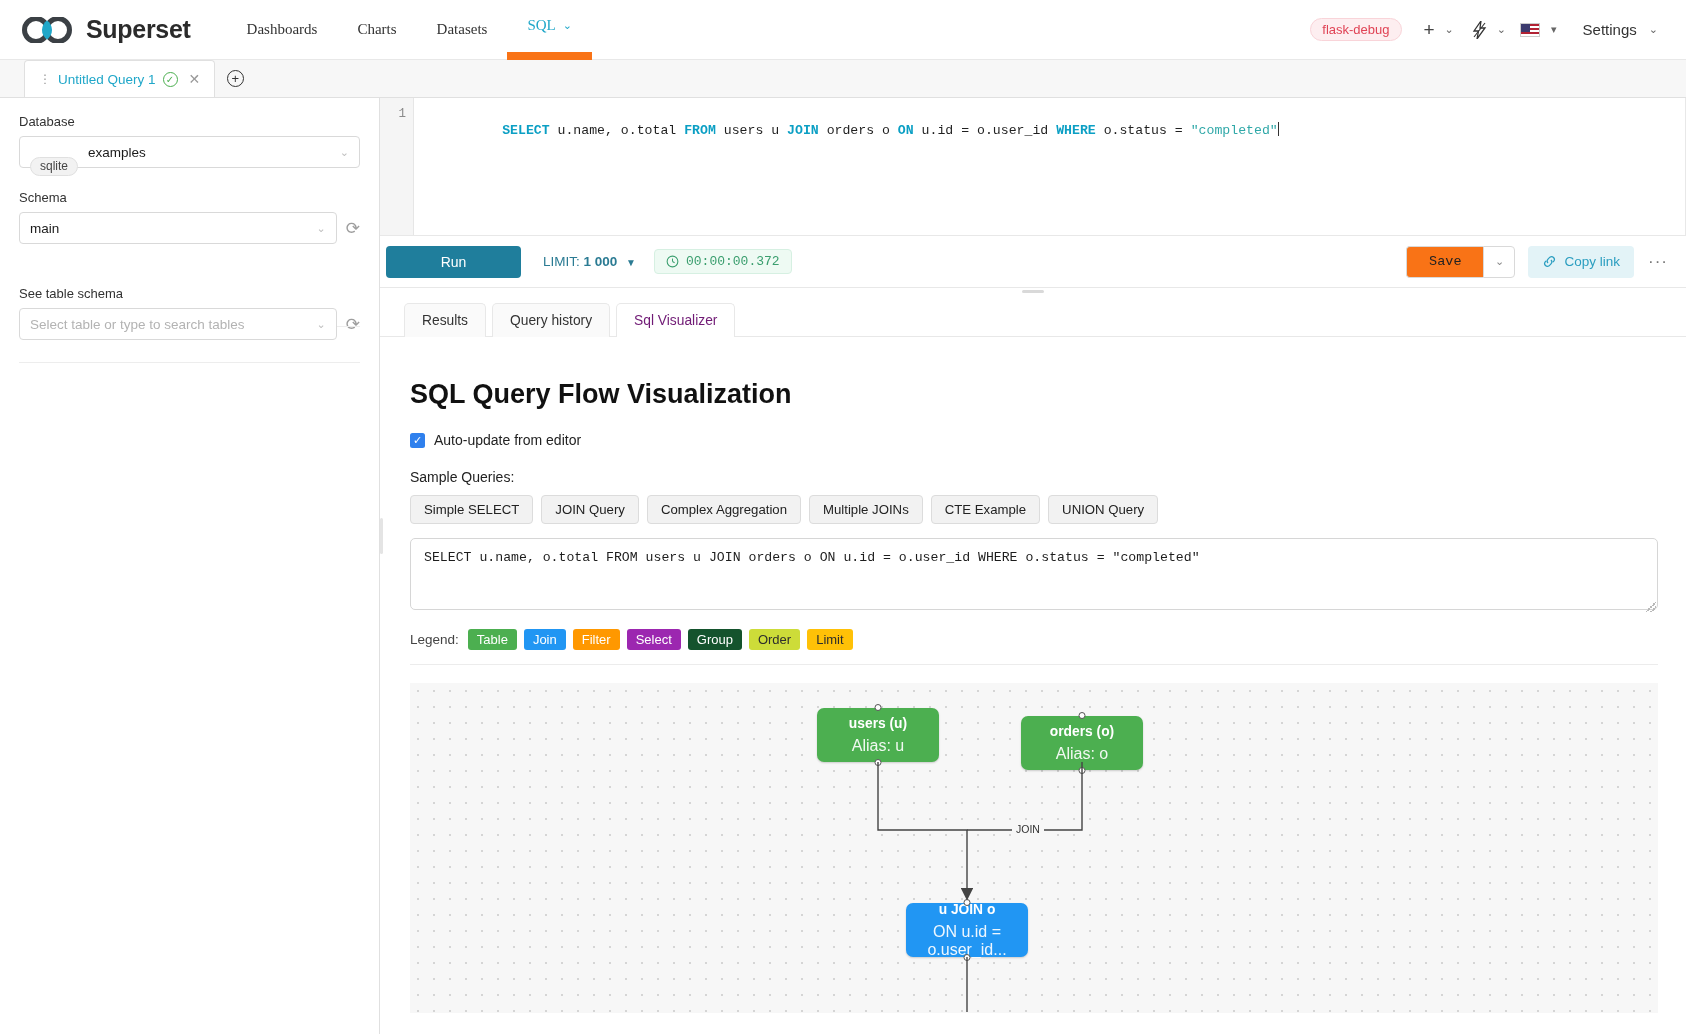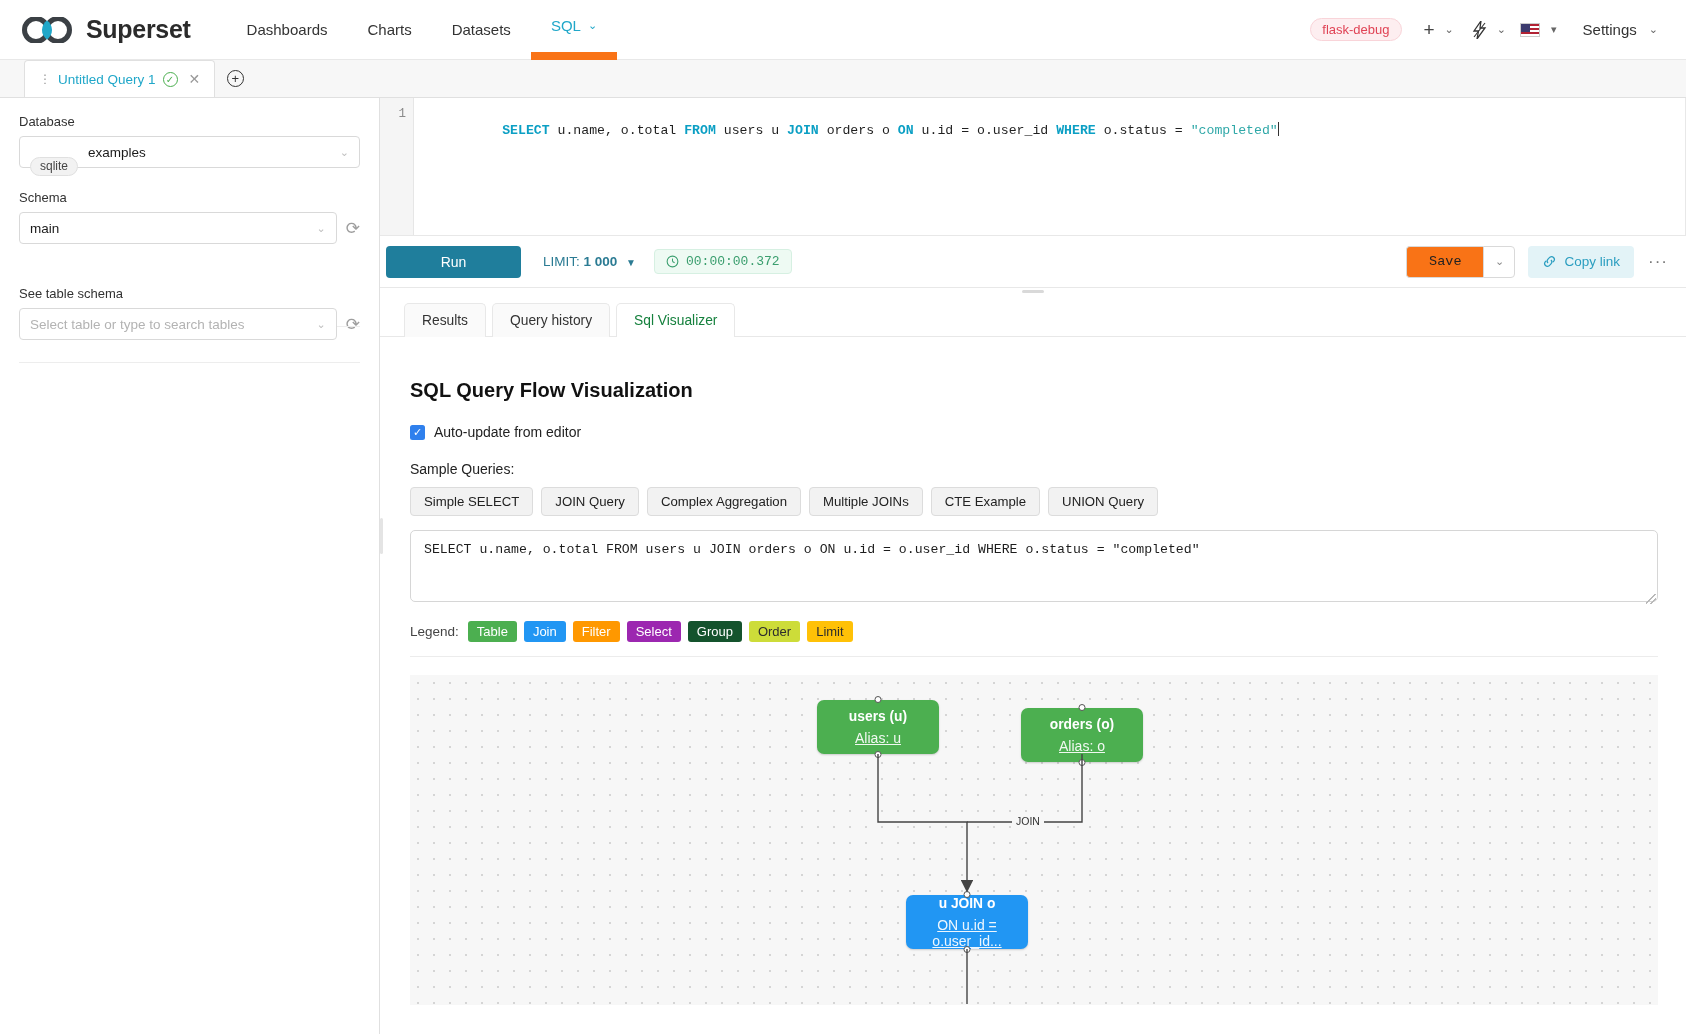--- a/index.html
+++ b/index.html
@@ -17,21 +17,21 @@
     height: 60px; display: flex; align-items: center;
     border-bottom: 1px solid #e8e8e8; background: #fff;
     position: relative;
   }
   .brand { display: flex; align-items: center; gap: 10px; padding-left: 22px; }
   .brand-logo { width: 54px; height: 26px; position: relative; }
   .brand-text { font-size: 25px; font-weight: bold; color: #2b2b2b; letter-spacing: -0.3px; }
   .nav-links { display: flex; align-items: center; height: 60px; margin-left: 36px; }
   .nav-link {
     font-size: 15px; color: #333; padding: 0 20px; height: 60px;
-    display: flex; align-items: center; cursor: pointer;
+    display: flex; align-items: center; cursor: pointer; font-family: Liberation Serif, serif;
   }
   .nav-link.active { color: #20a7c9; border-bottom: 8px solid #f97316; }
   .nav-right {
     margin-left: auto; display: flex; align-items: center; gap: 6px; padding-right: 20px;
   }
   .flask-badge {
     color: #e04355; background: #fdeef0; border: 1px solid #f9d4d9;
     border-radius: 12px; font-size: 13px; padding: 3px 11px; margin-right: 12px;
   }
   .nav-ico { font-size: 19px; color: #444; padding: 0 4px; cursor: pointer; display:flex; align-items:center;}
@@ -149,25 +149,25 @@
     width: 22px; height: 3px; background: #d9d9d9; border-radius: 2px;
   }
 
   
   .restabs { display: flex; gap: 6px; padding: 14px 0 0 24px; border-bottom: 1px solid #e8e8e8; background:#fff;}
   .rtab {
     padding: 9px 17px 9px 17px; font-size: 13.8px; color: #333; background: #fafafa;
     border: 1px solid #e8e8e8; border-bottom: none; border-radius: 5px 5px 0 0; cursor: pointer;
     position: relative; top: 1px;
   }
-  .rtab.active { color: #15803d; background: #fff; }
+  .rtab.active { color: #701a75; background: #fff; }
 
   
   .vizpane { flex: 1; overflow: hidden; background: #fff; padding: 24px 28px 0 30px; }
-  .viz-title { font-size: 20px; font-weight: bold; color: #111; margin: 18px 0 0 0; }
+  .viz-title { font-size: 27px; font-weight: bold; color: #111; margin: 18px 0 0 0; }
   .autoupd { display: flex; align-items: center; gap: 9px; margin-top: 22px; font-size: 14px; color: #222;}
   .cbox {
     width: 15px; height: 15px; background: #2f80ed; border-radius: 2.5px;
     display: flex; align-items: center; justify-content: center; color: #fff; font-size: 11px; cursor: pointer;
   }
   .samp-label { font-size: 14px; color: #222; margin-top: 21px; }
   .samp-row { display: flex; gap: 8px; margin-top: 10px; flex-wrap: wrap; }
   .samp-btn {
     background: #f2f2f2; border: 1px solid #dcdcdc; border-radius: 4px;
     font-size: 13.2px; color: #222; padding: 6px 13px; cursor: pointer; font-family: inherit;
@@ -195,21 +195,21 @@
     margin-top: 18px; height: 330px; background: #f7f7f7; position: relative; overflow: hidden;
     background-image: radial-gradient(#d5d5d5 1px, transparent 1px);
     background-size: 16px 16px;
   }
   .node {
     position: absolute; border-radius: 7px; color: #fff; text-align: center;
     display: flex; flex-direction: column; align-items: center; justify-content: center;
     box-shadow: 0 1px 2px rgba(0,0,0,.18); cursor: grab;
   }
   .node .nt { font-size: 13.8px; font-weight: bold; }
-  .node .ns { font-size: 14px; margin-top: 6px; opacity: .92; text-decoration: underline; }
+  .node .ns { font-size: 16px; margin-top: 6px; opacity: .92; }
   .handle {
     position: absolute; width: 7px; height: 7px; border-radius: 50%;
     background: #fff; border: 1.3px solid #555; left: 50%; transform: translateX(-50%);
   }
   .handle.top { top: -4px; }
   .handle.bot { bottom: -4px; }
   .edge-lbl {
     position: absolute; background: #f7f7f7; font-size: 10.5px; color: #333; padding: 1px 4px;
   }
 </style>

